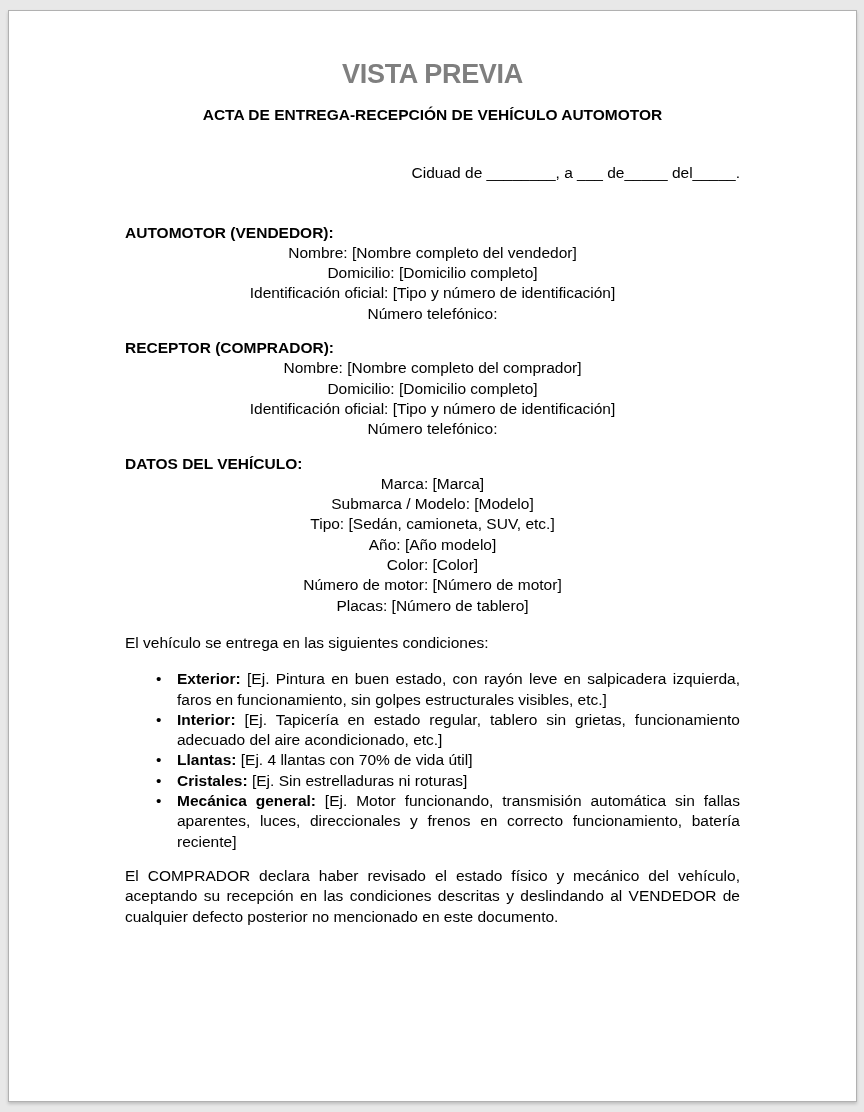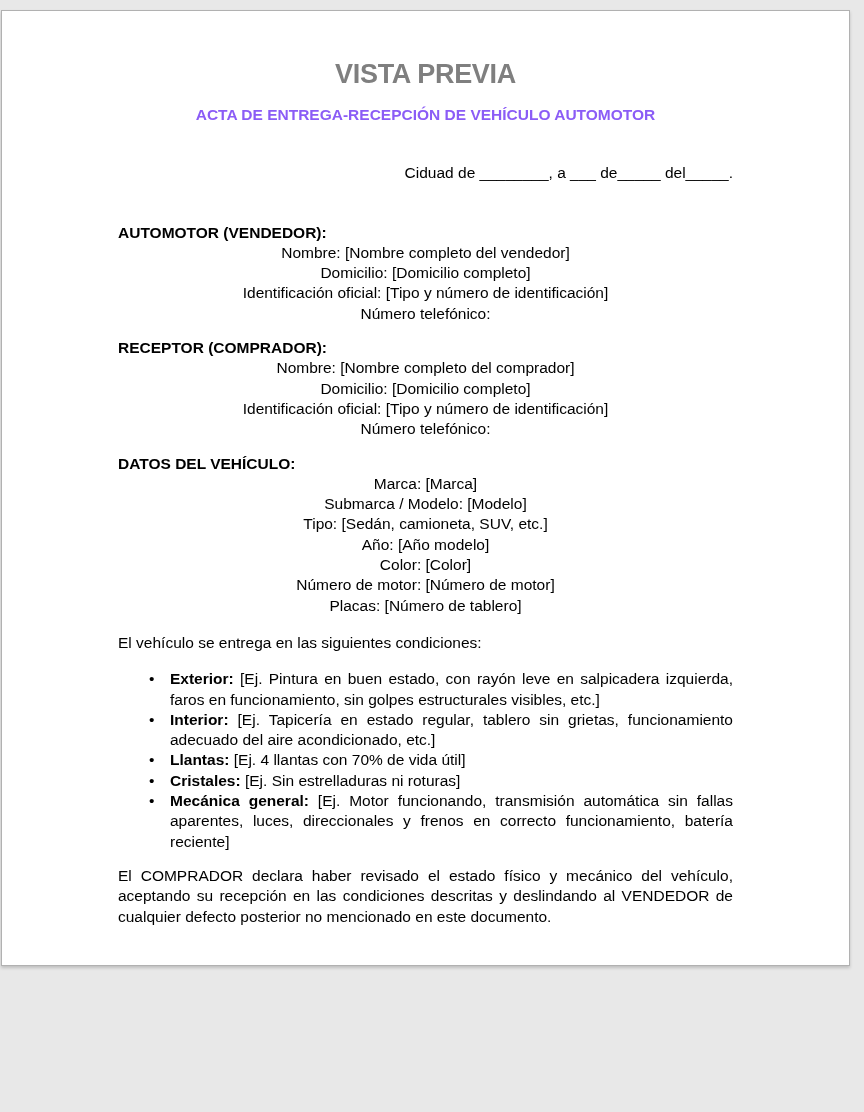--- a/index.html
+++ b/index.html
@@ -10,24 +10,24 @@
     width: 864px;
     height: 1112px;
     background: #e8e8e8;
     font-family: "Liberation Sans", "DejaVu Sans", sans-serif;
     color: #000;
     position: relative;
     overflow: hidden;
   }
   .page {
     position: absolute;
-    left: 1px;
+    left: 8px;
     top: 10px;
     width: 849px;
-    height: 956px;
+    height: 1092px;
     box-sizing: border-box;
     background: #ffffff;
     border: 1px solid #b1b1b1;
     box-shadow: 0 2px 3px rgba(0,0,0,0.18);
     padding: 46px 116px 0 116px;
     font-size: 15.5px;
     line-height: 20.3px;
   }
   .preview-title {
     margin: 0;
@@ -37,21 +37,21 @@
     text-align: center;
     color: #7f7f7f;
     letter-spacing: -0.3px;
   }
   .doc-title {
     margin: 14px 0 0 0;
     font-size: 15.5px;
     line-height: 20.3px;
     font-weight: bold;
     text-align: center;
-    color: #8b5cf6;
+    color: #000000;
   }
   .date-line {
     margin: 38px 0 0 0;
     text-align: right;
   }
   .section {
     margin-top: 14px;
   }
   .section.first {
     margin-top: 39px;

